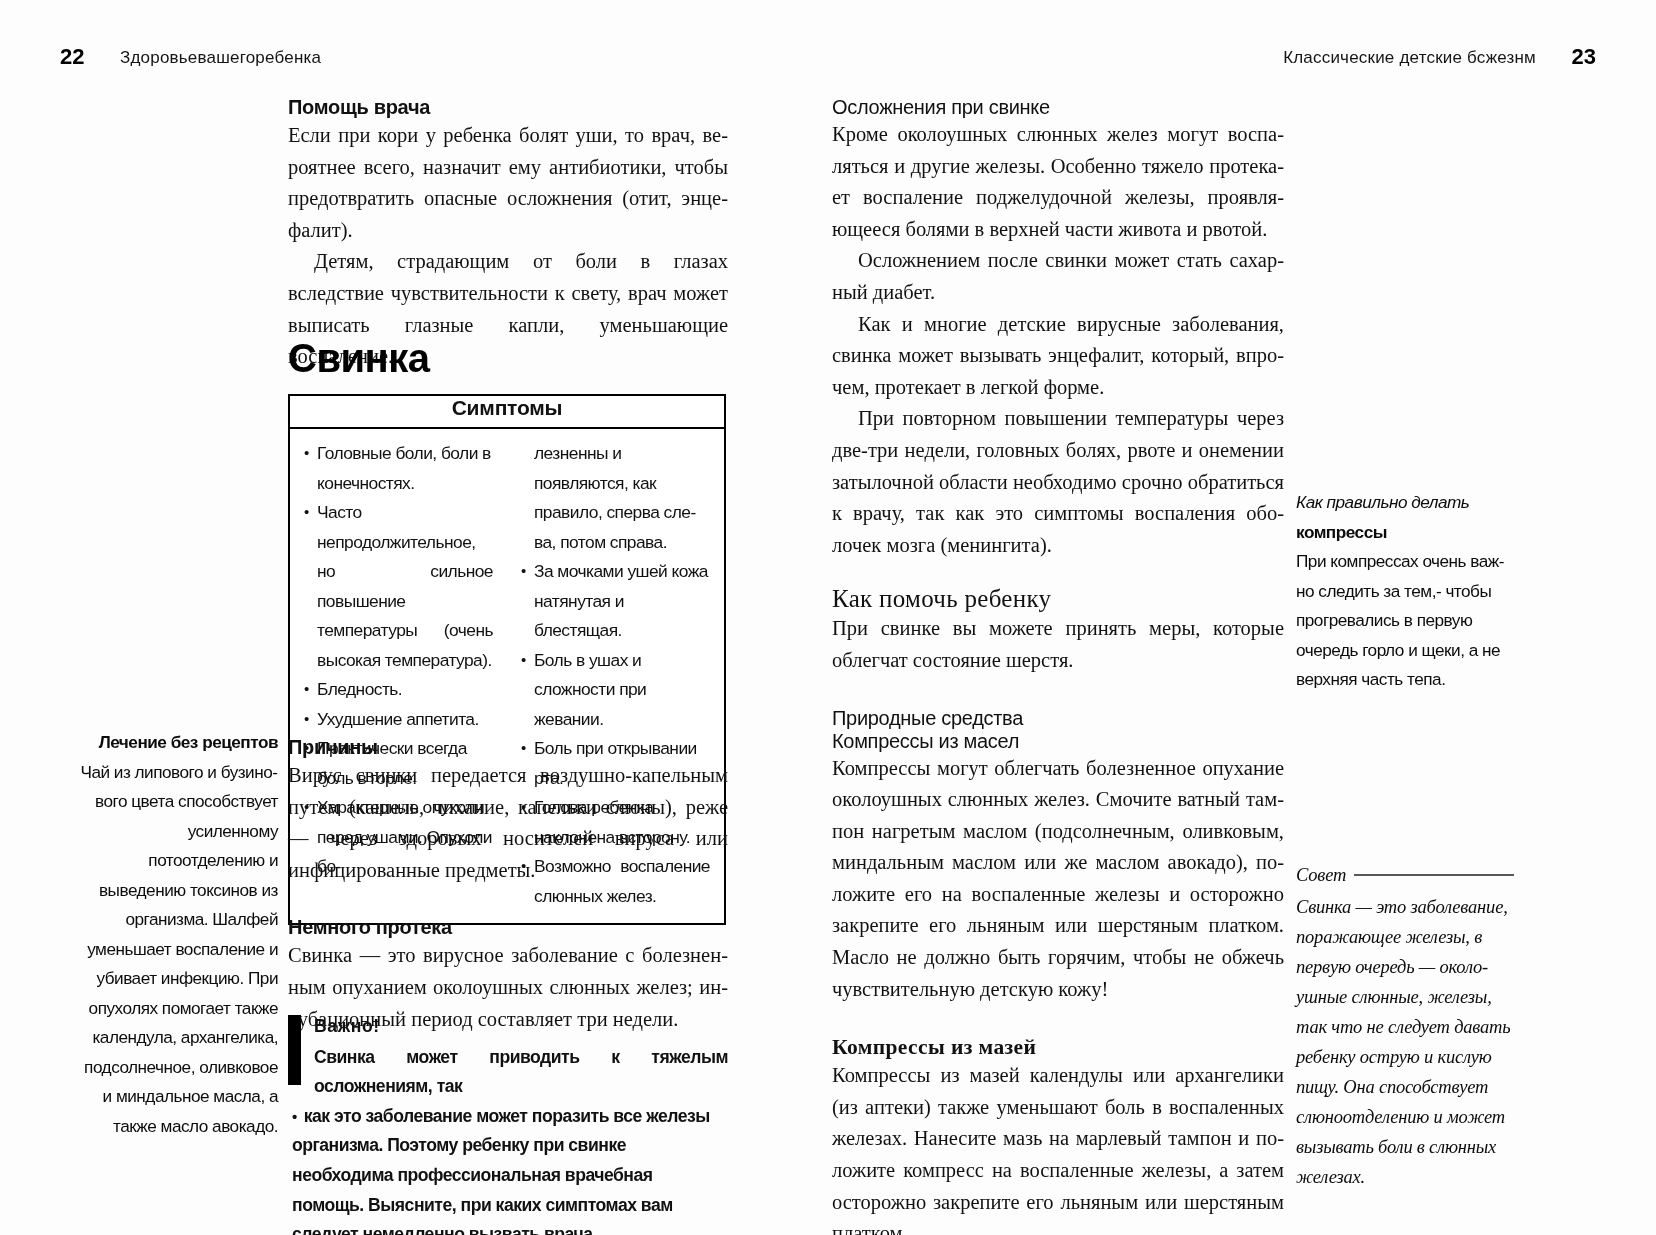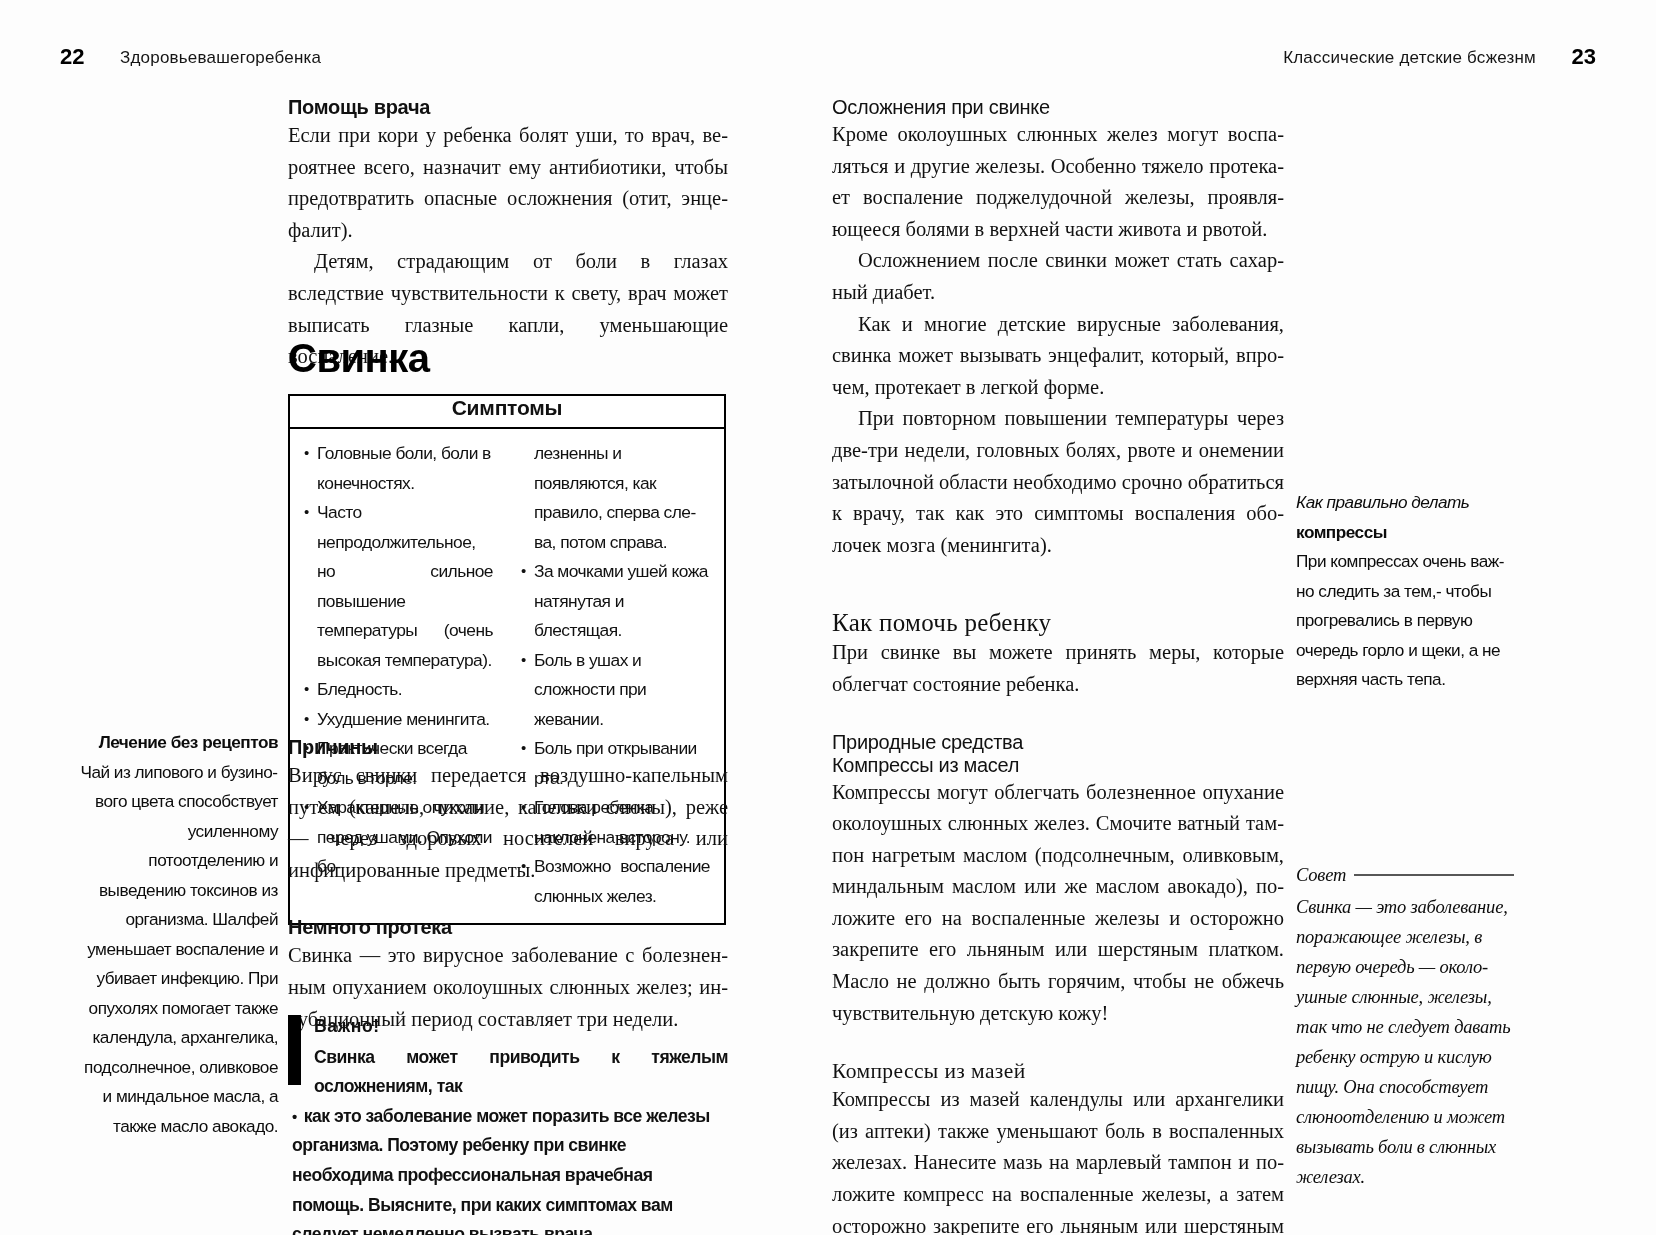--- a/index.html
+++ b/index.html
@@ -74,34 +74,34 @@
     font-weight: normal;
     font-size: 20px;
     letter-spacing: -0.3px;
   }
   h4.sub-sans.spaced { margin-top: 30px; }
 
   
   h4.sub-serif {
     margin: 0;
     font-family: "Liberation Serif", "DejaVu Serif", serif;
-    font-weight: normal;
+    font-weight: bold;
     font-size: 21.5px;
     letter-spacing: 0.4px;
   }
   h4.sub-serif.spaced { margin-top: 30px; }
 
   h2.head-serif-big {
     margin: 0;
     font-family: "Liberation Serif", "DejaVu Serif", serif;
     font-weight: normal;
     font-size: 25px;
     letter-spacing: 0.3px;
   }
-  h2.head-serif-big.spaced { margin-top: 48px; }
+  h2.head-serif-big.spaced { margin-top: 24px; }
 
   
   h1.chapter {
     position: absolute;
     left: 288px;
     top: 336px;
     margin: 0;
     font-family: "Liberation Sans", "DejaVu Sans", sans-serif;
     font-weight: bold;
     font-size: 40px;
@@ -280,21 +280,21 @@
 
   <h1 class="chapter">Свинка</h1>
 
   <div class="sym-box">
     <div class="sym-title">Симптомы</div>
     <div class="sym-cols">
       <ul>
         <li>Головные боли, боли в ко­нечностях.</li>
         <li class="just">Часто непродолжительное, но сильное повышение температуры (очень вы­сокая температура).</li>
         <li>Бледность.</li>
-        <li>Ухудшение менингита.</li>
+        <li>Ухудшение аппетита.</li>
         <li>Практически всегда боль в горле.</li>
         <li>Характерные опухоли пе­ред ушами. Опухоли бо-</li>
       </ul>
       <ul>
         <li class="cont">лезненны и появляются, как правило, сперва сле­ва, потом справа.</li>
         <li>За мочками ушей кожа на­тянутая и блестящая.</li>
         <li>Боль в ушах и сложности при жевании.</li>
         <li>Боль при открывании рта.</li>
         <li>Голова ребенка наклонена всторону.</li>
         <li class="just">Возможно воспаление слюнных желез.</li>
@@ -324,21 +324,21 @@
   </div>
 
   <div class="col col-right">
     <h4 class="sub-sans">Осложнения при свинке</h4>
     <p class="body">Кроме околоушных слюнных желез могут воспа­ляться и другие железы. Особенно тяжело протека­ет воспаление поджелудочной железы, проявля­ющееся болями в верхней части живота и рвотой.</p>
     <p class="body">Осложнением после свинки может стать сахар­ный диабет.</p>
     <p class="body">Как и многие детские вирусные заболевания, свинка может вызывать энцефалит, который, впро­чем, протекает в легкой форме.</p>
     <p class="body">При повторном повышении температуры через две-три недели, головных болях, рвоте и онемении затылочной области необходимо срочно обратить­ся к врачу, так как это симптомы воспаления обо­лочек мозга (менингита).</p>
 
     <h2 class="head-serif-big spaced">Как помочь ребенку</h2>
-    <p class="body">При свинке вы можете принять меры, которые облегчат состояние ребенка.</p>
+    <p class="body">При свинке вы можете принять меры, которые облегчат состояние шерстя.</p>
 
     <h4 class="sub-sans spaced">Природные средства</h4>
     <h4 class="sub-sans">Компрессы из масел</h4>
     <p class="body">Компрессы могут облегчать болезненное опухание околоушных слюнных желез. Смочите ватный там­пон нагретым маслом (подсолнечным, оливковым, миндальным маслом или же маслом авокадо), по­ложите его на воспаленные железы и осторожно закрепите его льняным или шерстяным платком. Мас­ло не должно быть горячим, чтобы не обжечь чув­ствительную детскую кожу!</p>
 
     <h4 class="sub-serif spaced">Компрессы из мазей</h4>
     <p class="body">Компрессы из мазей календулы или архангелики (из аптеки) также уменьшают боль в воспаленных железах. Нанесите мазь на марлевый тампон и по­ложите компресс на воспаленные железы, а затем осторожно закрепите его льняным или шерстя­ным платком.</p>
 
   </div>
 

